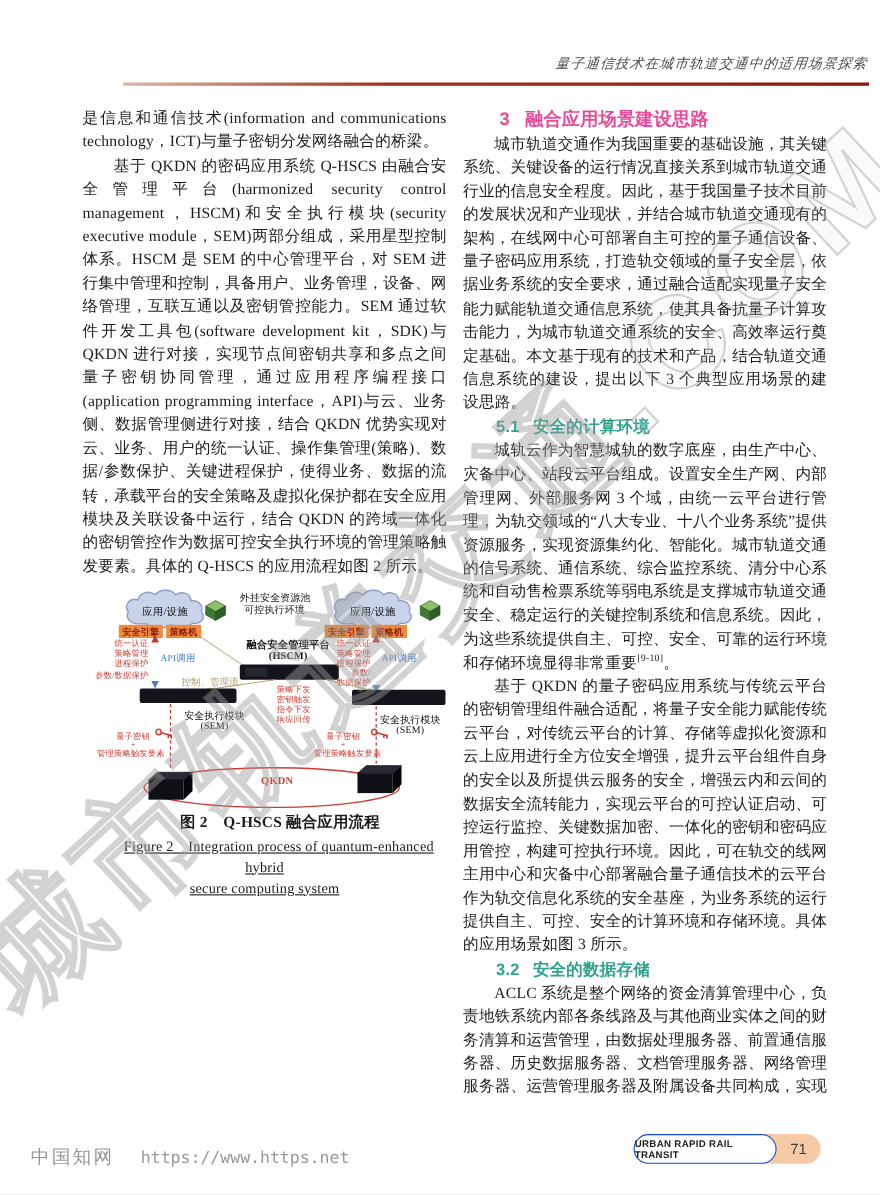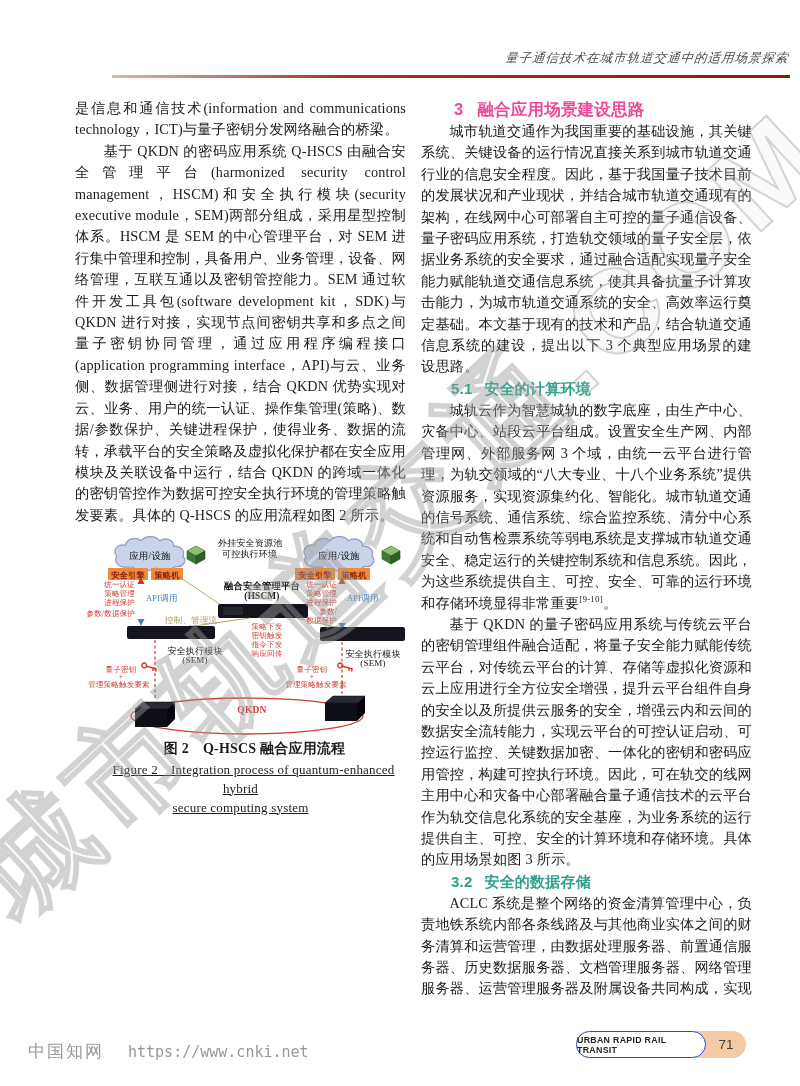--- a/index.html
+++ b/index.html
@@ -202,21 +202,21 @@
     <p class="h-sub"><span class="num">5.1</span><span>安全的计算环境</span></p>
     <p><span>城轨云作为智慧城轨的数字底座，由生产中心、灾备中心、站段云平台组成。设置安全生产网、内部管理网、外部服务网 3 个域，由统一云平台进行管理，为轨交领域的“八大专业、十八个业务系统”提供资源服务，实现资源集约化、智能化。城市轨道交通的信号系统、通信系统、综合监控系统、清分中心系统和自动售检票系统等弱电系统是支撑城市轨道交通安全、稳定运行的关键控制系统和信息系统。因此，为这些系统提供自主、可控、安全、可靠的运行环境和存储环境显得非常重要</span><sup class="ref">[9-10]</sup><span>。</span></p>
     <p>基于 QKDN 的量子密码应用系统与传统云平台的密钥管理组件融合适配，将量子安全能力赋能传统云平台，对传统云平台的计算、存储等虚拟化资源和云上应用进行全方位安全增强，提升云平台组件自身的安全以及所提供云服务的安全，增强云内和云间的数据安全流转能力，实现云平台的可控认证启动、可控运行监控、关键数据加密、一体化的密钥和密码应用管控，构建可控执行环境。因此，可在轨交的线网主用中心和灾备中心部署融合量子通信技术的云平台作为轨交信息化系统的安全基座，为业务系统的运行提供自主、可控、安全的计算环境和存储环境。具体的应用场景如图 3 所示。</p>
 
     <p class="h-sub"><span class="num">3.2</span><span>安全的数据存储</span></p>
     <p>ACLC 系统是整个网络的资金清算管理中心，负责地铁系统内部各条线路及与其他商业实体之间的财务清算和运营管理，由数据处理服务器、前置通信服务器、历史数据服务器、文档管理服务器、网络管理服务器、运营管理服务器及附属设备共同构成，实现</p>
   </div>
 
   <div class="watermark">城市轨道交通.COM</div>
 
-  <div class="cnki"><span>中国知网</span><span class="url">https://www.cnki.net</span></div>
+  <div class="cnki"><span>中国知网</span><span class="url">https://www.https.net</span></div>
 
   <div class="badge">
     <div class="badge-white">
         <span>URBAN RAPID RAIL TRANSIT</span>
       </div>
     <div class="badge-num">71</div>
   </div>
 
 </div>
 

